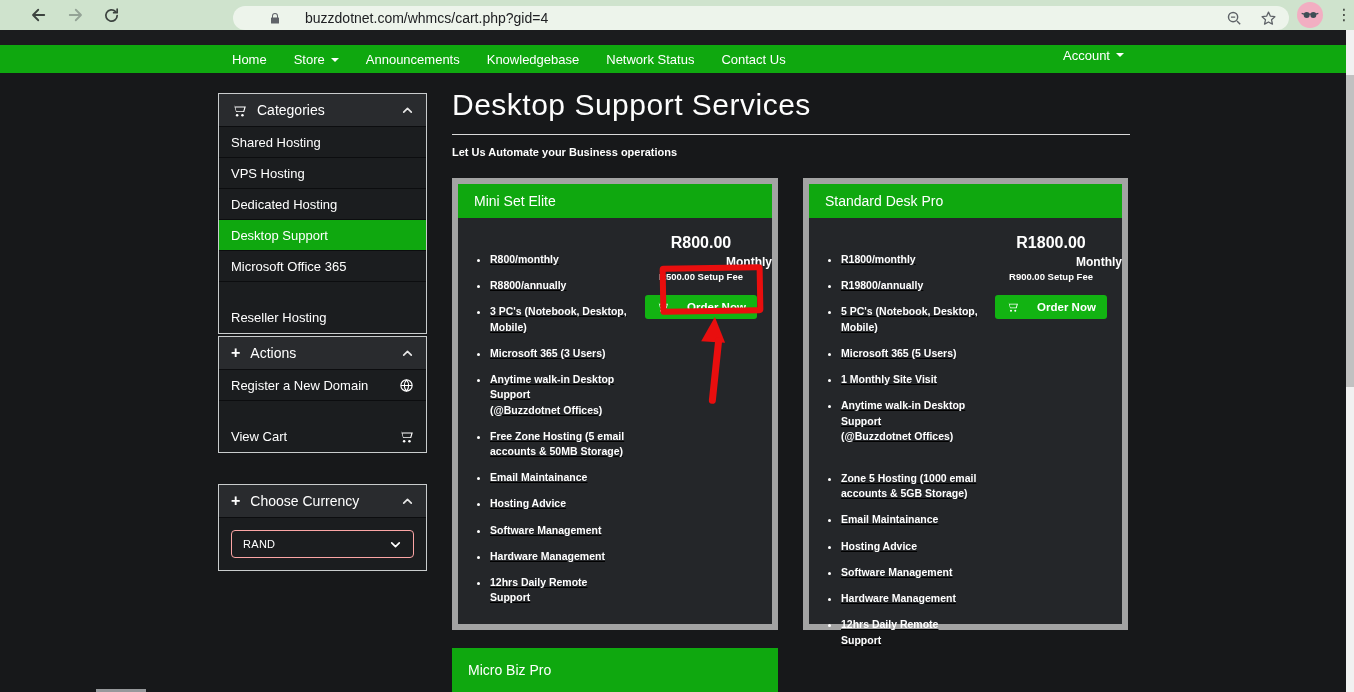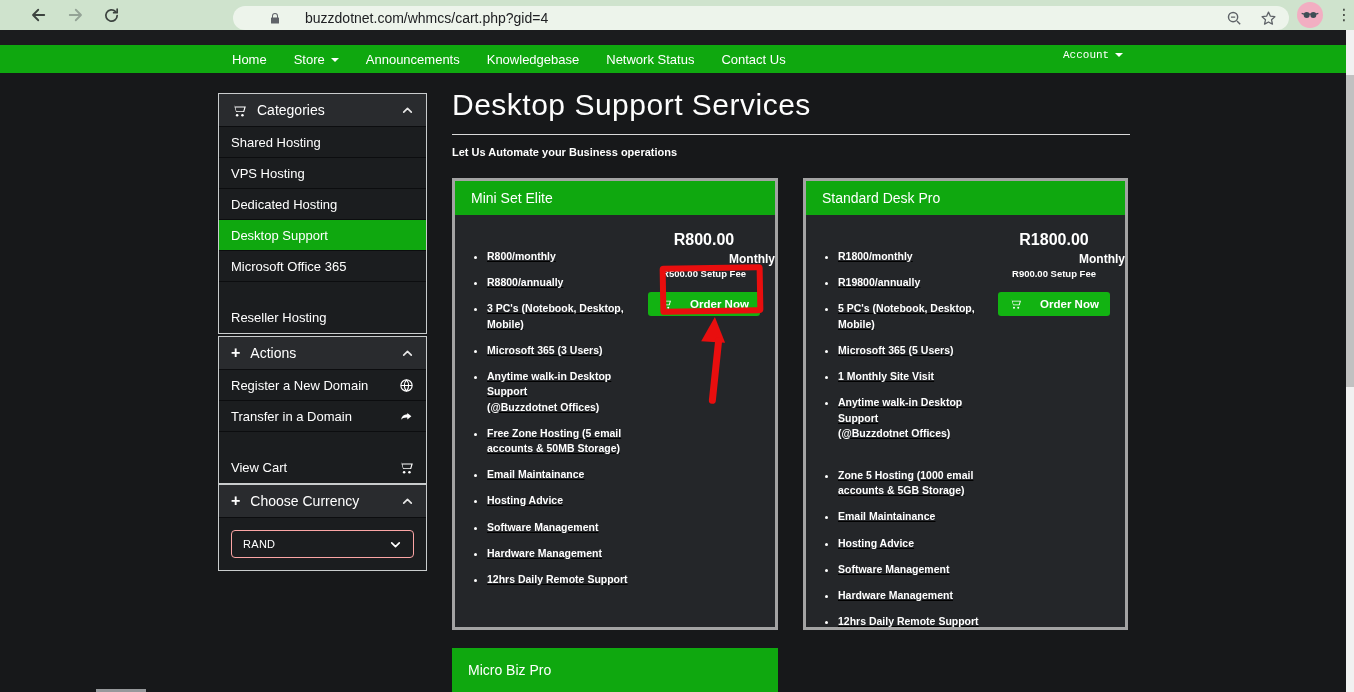--- a/index.html
+++ b/index.html
@@ -19,21 +19,21 @@
   .omnibox{position:absolute;left:233px;top:6px;width:1056px;height:24px;border-radius:12px;background:#edf4eb;display:flex;align-items:center;}
   .lock{margin-left:36px;color:#5f6368;display:flex;}
   .url{margin-left:24px;font-size:14px;color:#202124;white-space:nowrap;}
   .omni-icon{position:absolute;top:4px;color:#5f6368;display:flex;}
   .avatar{position:absolute;left:1297px;top:2px;width:26px;height:26px;border-radius:50%;background:#f2aec2;display:flex;align-items:center;justify-content:center;}
   .dots{position:absolute;left:1336px;top:3px;font-size:16px;color:#41463f;line-height:24px;}
   
   .strip{position:absolute;left:0;top:30px;width:1354px;height:15px;background:#1b1c1e;}
   .navbar{position:absolute;left:0;top:45px;width:1354px;height:28px;background:#0fa80f;display:flex;align-items:center;padding-left:232px;gap:27px;}
   .nav-item{font-size:13px;color:#fff;cursor:pointer;white-space:nowrap;}
-  .nav-account{position:absolute;left:1063px;top:0;height:20px;display:flex;align-items:center;font-size:11px;color:#fff;cursor:pointer;font-family:Liberation Mono, monospace;}
+  .nav-account{position:absolute;left:1063px;top:0;height:20px;display:flex;align-items:center;font-size:13px;color:#fff;cursor:pointer;}
   .caret{display:inline-block;width:0;height:0;border-left:4px solid transparent;border-right:4px solid transparent;border-top:4px solid #fff;margin-left:6px;vertical-align:2px;}
   
   .panel{position:absolute;left:218px;width:209px;border:1px solid #c9cccd;background:#1b1d1f;}
   .panel-header{height:33px;background:#292b2e;display:flex;align-items:center;padding:0 12px;font-size:14px;color:#fff;border-bottom:1px solid #0c0d0f;cursor:pointer;}
   .panel-header .hicon{margin-right:10px;display:flex;color:#fff;}
   .panel-header .plus{font-size:16px;font-weight:700;margin-right:10px;}
   .chev{margin-left:auto;display:flex;color:#e8e8e8;}
   .panel-item{height:31px;display:flex;align-items:center;padding:0 12px;font-size:13px;color:#fff;background:#1b1d1f;border-bottom:1px solid #0c0d0f;cursor:pointer;}
   .panel-item:last-child{border-bottom:none;margin-top:20px;}
   .panel-item.active{background:#0fa80f;}
@@ -42,21 +42,21 @@
   .panel-actions{top:336px;}
   .panel-currency{top:484px;}
   .panel-body{padding:12px;background:#1b1d1f;}
   .select{height:28px;border:1px solid #fca5a5;border-radius:4px;display:flex;align-items:center;padding:0 11px;font-size:11px;letter-spacing:.3px;color:#fff;cursor:pointer;}
   .select .chev{color:#fff;}
   
   .main{position:absolute;left:452px;top:88px;width:678px;}
   .page-title{font-size:30px;font-weight:300;color:#fdfdfd;letter-spacing:.5px;}
   .title-rule{border:none;border-top:1px solid #d9d9d9;margin-top:12px;}
   .subtitle{margin-top:11px;font-size:11px;font-weight:600;color:#fff;}
-  .card{position:absolute;top:90px;width:326px;height:452px;background:#242629;border:3px solid #a3a3a3;}
+  .card{position:absolute;top:90px;width:326px;height:452px;background:#242629;border:6px solid #a3a3a3;}
   .card.c1{left:0;}
   .card.c2{left:351px;width:325px;}
   .card-header{height:34px;background:#0fa80f;display:flex;align-items:center;padding:0 16px;font-size:14px;color:#fff;}
   .card-body{display:flex;}
   .features{flex:1;margin-top:34px;padding-left:32px;padding-right:2px;list-style:disc;text-decoration:underline;}
   .features li{font-size:10.5px;font-weight:600;color:#fff;line-height:1.45;margin-bottom:11px;white-space:pre-line;}
   .card.c2 .features li:nth-child(6){margin-bottom:27px;}
   .price-col{width:142px;text-align:center;padding-top:16px;}
   .price{font-size:16px;font-weight:600;color:#fff;}
   .cycle{font-size:12px;font-weight:600;color:#fff;margin-top:3px;text-align:right;}
@@ -169,28 +169,20 @@
           <path d="M5 15l7-7 7 7"></path>
         </svg>
     </span>
   </div>
   <div class="panel-item">
     <span>Register a New Domain</span>
     <span class="ricon">
       <svg width="15" height="15" viewBox="0 0 24 24" fill="none" stroke="currentColor" stroke-width="1.8">
           <circle cx="12" cy="12" r="9"></circle>
           <path d="M3 12h18M12 3a13.5 13.5 0 0 1 0 18M12 3a13.5 13.5 0 0 0 0 18"></path>
-        </svg>
-    </span>
-  </div>
-  <div class="panel-item">
-    <span>Transfer in a Domain</span>
-    <span class="ricon">
-      <svg width="15" height="13" viewBox="0 0 24 24" fill="currentColor">
-          <path d="M13.5 5.5l7.5 6-7.5 6v-3.8c-5.5-.3-9 1.3-11.5 4.3.8-6 4.8-9.6 11.5-10v-2.5z"></path>
         </svg>
     </span>
   </div>
   <div class="panel-item">
     <span>View Cart</span>
     <span class="ricon">
       <svg width="16" height="15" viewBox="0 0 24 24" fill="currentColor">
           <path d="M1 3h3.2l.7 2.5h18l-2.6 9H7.3L4.6 5 4 3H1zM7.8 13h11l1.7-6H6.3z"></path>
           <circle cx="9" cy="19.5" r="2"></circle>
           <circle cx="17.5" cy="19.5" r="2"></circle>

